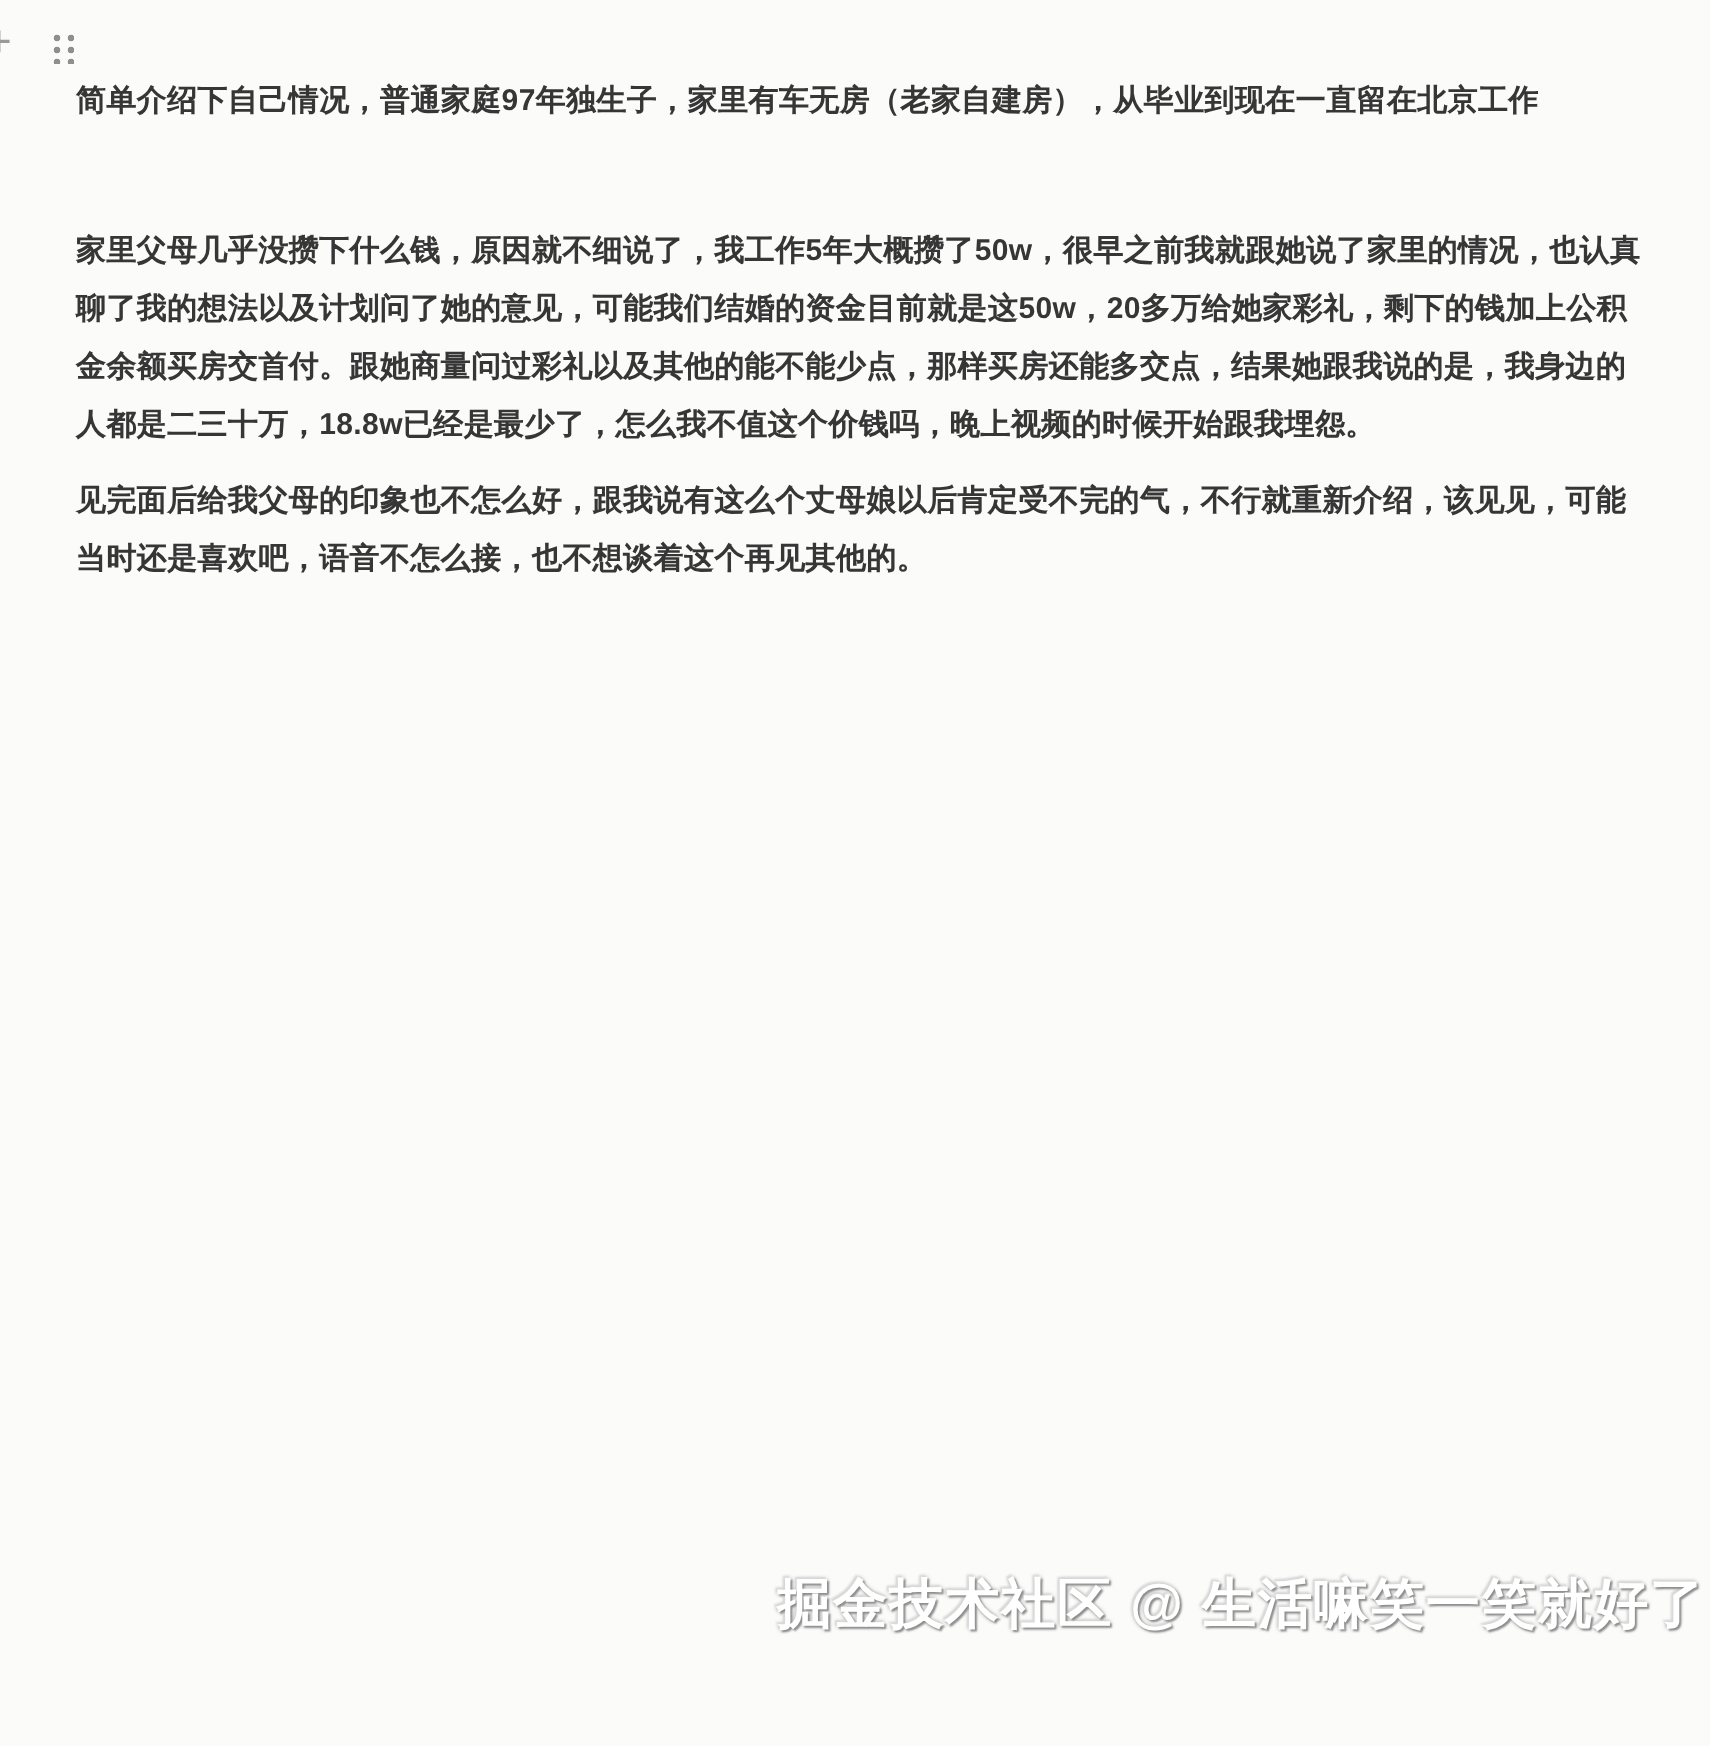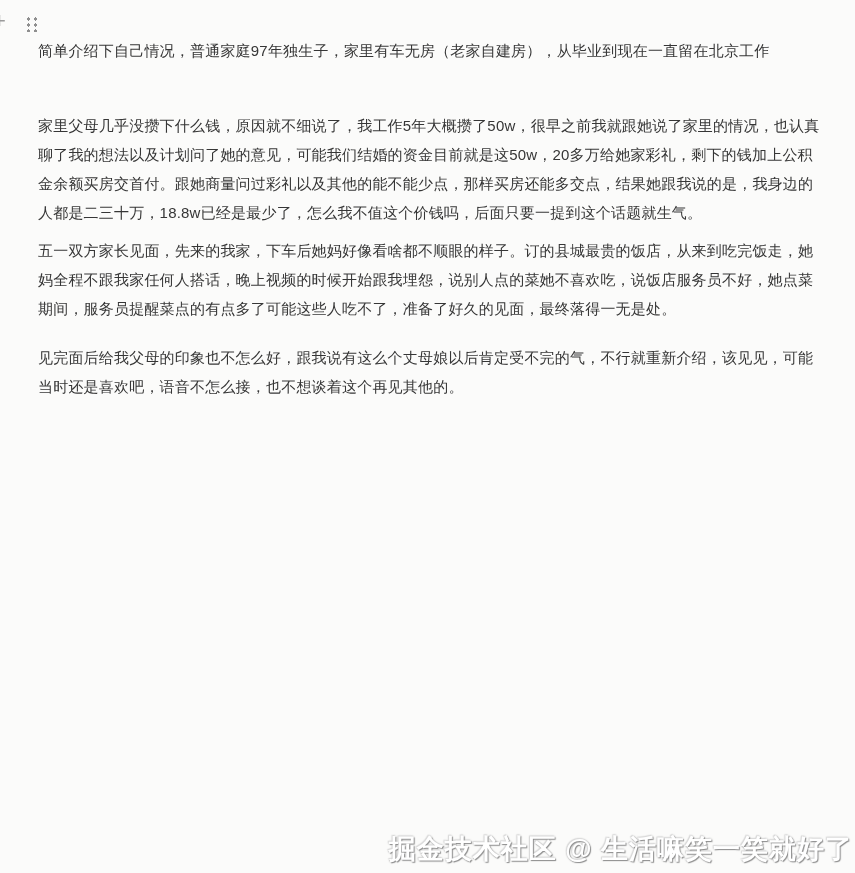--- a/index.html
+++ b/index.html
@@ -53,27 +53,28 @@
     width: 788px;
   }
   .para {
     margin: 0;
     font-size: 15px;
     line-height: 29px;
     color: #363636;
     letter-spacing: 0.2px;
     word-break: break-all;
     cursor: text;
+    font-weight: bold;
   }
   .gap-l { margin-bottom: 46px; }
   .gap-m { margin-bottom: 20px; }
   .gap-s { margin-bottom: 9px; }
   .watermark {
     position: absolute;
-    top: 831px;
+    top: 784px;
     right: 2px;
     font-size: 27px;
     font-weight: 600;
     color: #ffffff;
     letter-spacing: 1px;
     text-shadow:
       1px 1px 1px #8d8d8d,
       -1px -1px 1px #d9d9d9,
       0 0 2px #a8a8a8;
     white-space: nowrap;
@@ -85,21 +86,20 @@
 
 <div class="canvas">
 
   <div class="block-controls">
     <span class="add-icon">+</span>
     <span class="drag-handle"></span>
   </div>
 
   <div class="content">
     <p class="para gap-l">简单介绍下自己情况，普通家庭97年独生子，家里有车无房（老家自建房），从毕业到现在一直留在北京工作</p>
-    <p class="para gap-s">家里父母几乎没攒下什么钱，原因就不细说了，我工作5年大概攒了50w，很早之前我就跟她说了家里的情况，也认真聊了我的想法以及计划问了她的意见，可能我们结婚的资金目前就是这50w，20多万给她家彩礼，剩下的钱加上公积金余额买房交首付。跟她商量问过彩礼以及其他的能不能少点，那样买房还能多交点，结果她跟我说的是，我身边的人都是二三十万，18.8w已经是最少了，怎么我不值这个价钱吗，后面只要一提到这个话题就生气。</p>
-    <p class="para gap-m">五一双方家长见面，先来的我家，下车后她妈好像看啥都不顺眼的样子。订的县城最贵的饭店，从来到吃完饭走，她妈全程不跟我家任何人搭话，晚上视频的时候开始跟我埋怨，说别人点的菜她不喜欢吃，说饭店服务员不好，她点菜期间，服务员提醒菜点的有点多了可能这些人吃不了，准备了好久的见面，最终落得一无是处。</p>
+    <p class="para gap-s">家里父母几乎没攒下什么钱，原因就不细说了，我工作5年大概攒了50w，很早之前我就跟她说了家里的情况，也认真聊了我的想法以及计划问了她的意见，可能我们结婚的资金目前就是这50w，20多万给她家彩礼，剩下的钱加上公积金余额买房交首付。跟她商量问过彩礼以及其他的能不能少点，那样买房还能多交点，结果她跟我说的是，我身边的人都是二三十万，18.8w已经是最少了，怎么我不值这个价钱吗，晚上视频的时候开始跟我埋怨。</p>
     <p class="para gap-l">见完面后给我父母的印象也不怎么好，跟我说有这么个丈母娘以后肯定受不完的气，不行就重新介绍，该见见，可能当时还是喜欢吧，语音不怎么接，也不想谈着这个再见其他的。</p>
 
   </div>
 
   <div class="watermark">掘金技术社区 @ 生活嘛笑一笑就好了</div>
 
 </div>
 
 </body></html>

